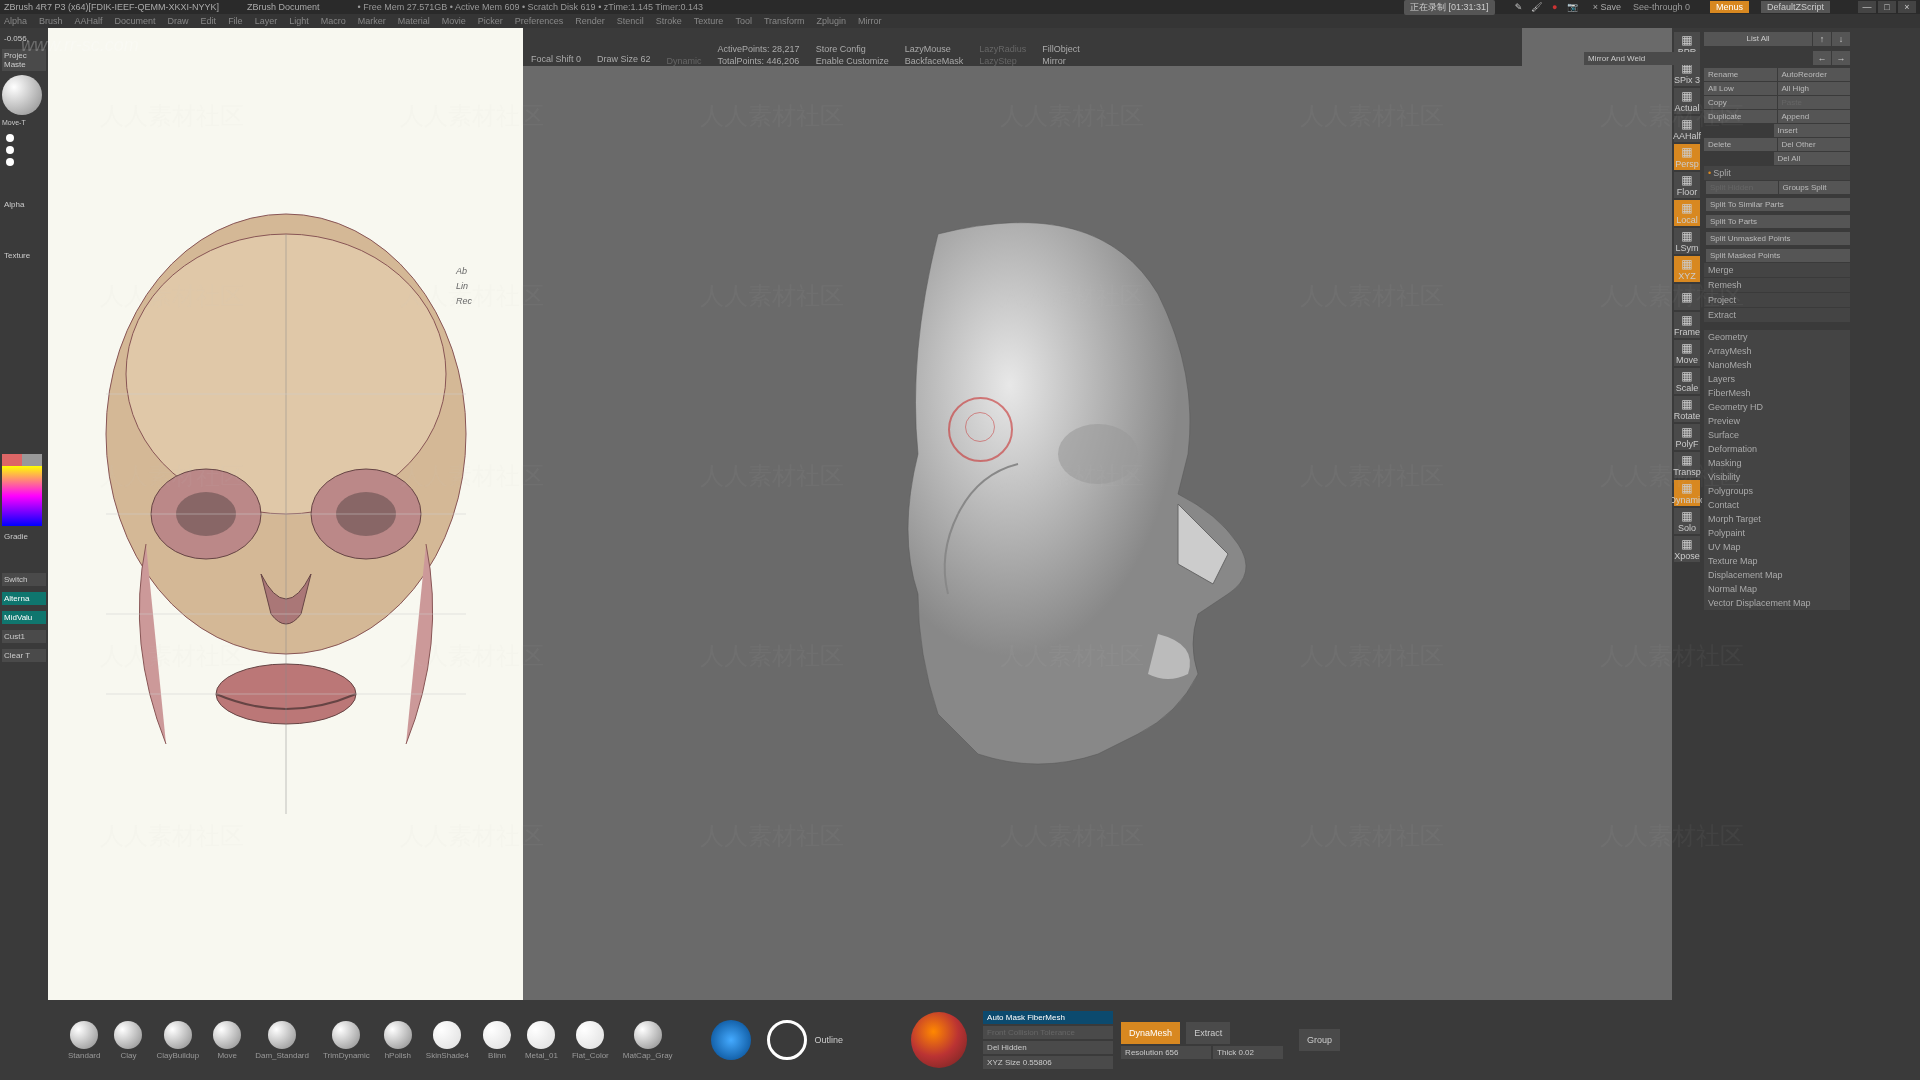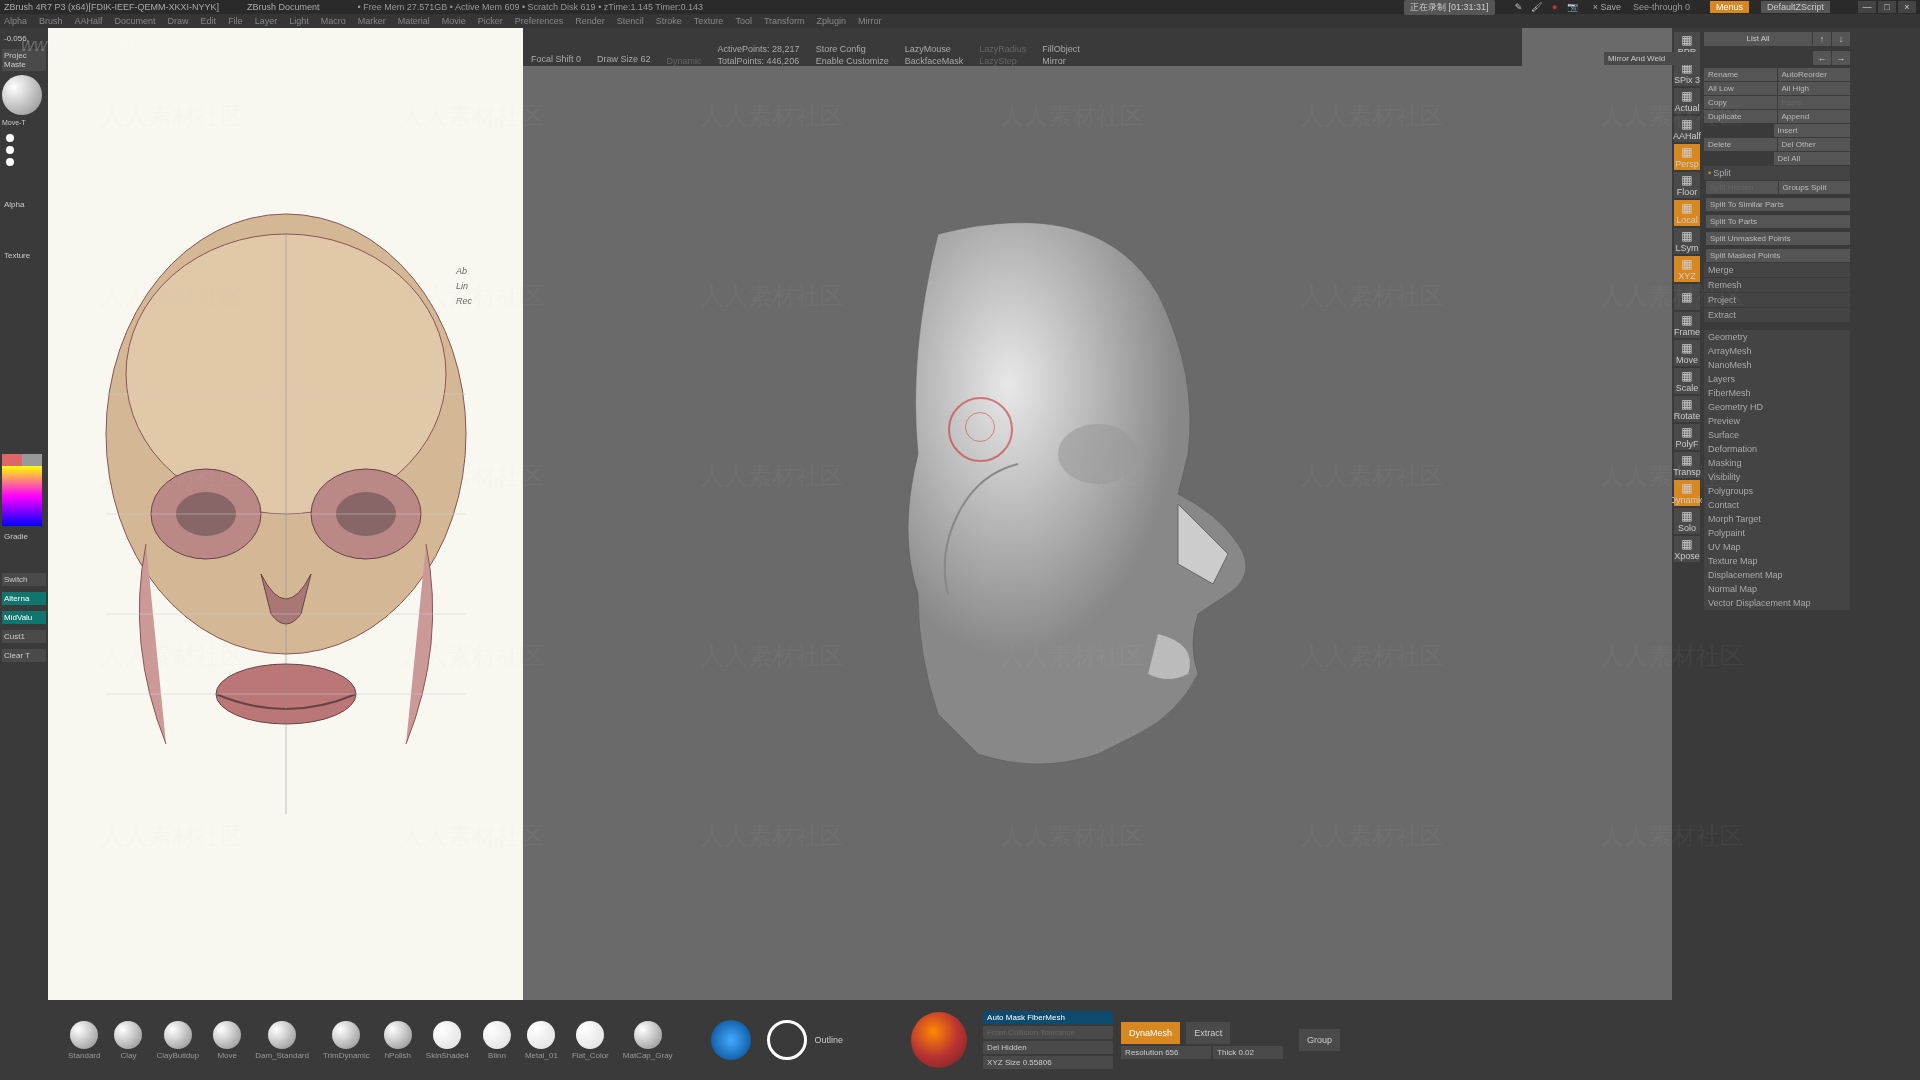--- a/index.html
+++ b/index.html
@@ -69,21 +69,21 @@
 .bottombar .props{display:flex;flex-direction:column;gap:2px;margin-left:8px}
 .bottombar .prop{background:#4a4a4a;padding:2px 4px;font-size:8px;width:130px}
 .bottombar .prop.hl{background:#0c4a6e;color:#fff}
 .bottombar .prop.dim{color:#666}
 .bottombar .dynabtn{background:#d88820;color:#fff;padding:6px 8px;font-size:9px}
 .bottombar .extbtn{background:#4a4a4a;padding:6px 8px;font-size:9px;margin-left:4px}
 .bottombar .logo{width:40px;height:40px;border-radius:50%;background:#4cc;margin-left:20px}
 .bottombar .ring{width:40px;height:40px;border:3px solid #fff;border-radius:50%;margin-left:8px}
 .watermark{position:absolute;pointer-events:none;color:rgba(200,200,200,0.06);font-size:24px;font-family:'Microsoft YaHei',sans-serif}
 .urlwm{position:absolute;top:35px;left:21px;color:rgba(255,255,255,0.25);font-size:18px;font-style:italic}
-.mirrorweld{position:absolute;top:52px;right:220px;width:96px;background:#4a4a4a;padding:2px 4px;font-size:8px}
+.mirrorweld{position:absolute;top:52px;right:220px;width:116px;background:#4a4a4a;padding:2px 4px;font-size:8px}
 </style>
 </head>
 <body>
 
 <div class="topbar">
   <span class="title">ZBrush 4R7 P3 (x64)[FDIK-IEEF-QEMM-XKXI-NYYK]</span>
   <span class="doc">ZBrush Document</span>
   <span class="status">• Free Mem 27.571GB • Active Mem 609 • Scratch Disk 619 • zTime:1.145 Timer:0.143</span>
   <span class="rec">正在录制 [01:31:31]</span>
   <div class="icons">

